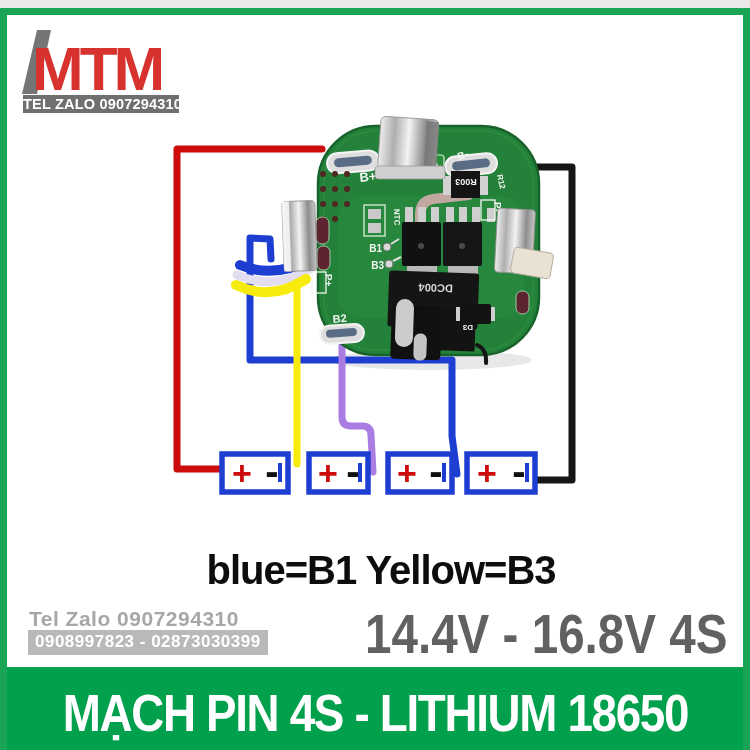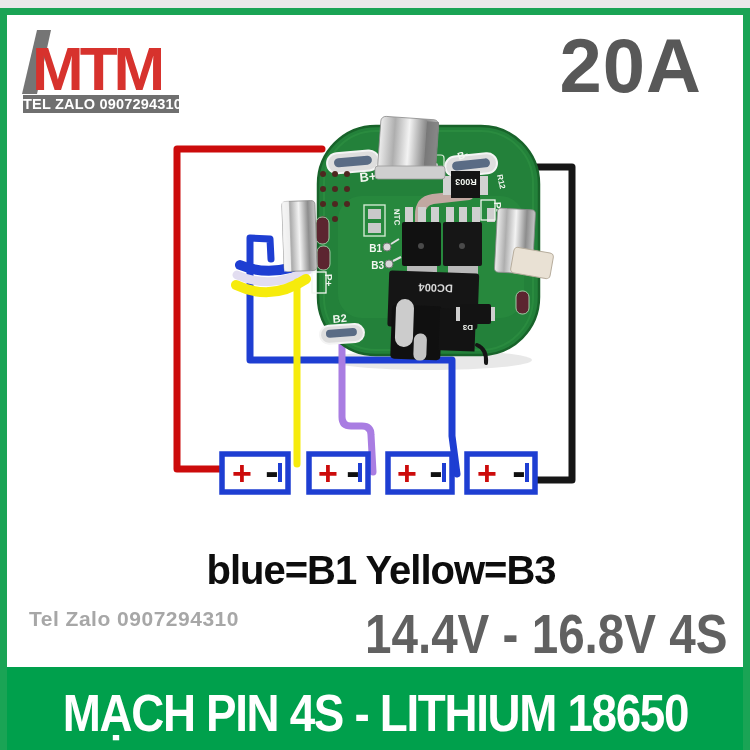--- a/index.html
+++ b/index.html
@@ -63,21 +63,20 @@
 <div class="frame">
 
   <div class="logo">
     <svg width="170" height="92" viewBox="0 0 170 92">
       <polygon points="2,70 17,70 31,6 17,6" fill="var(--logo-gray,#757575)"></polygon>
       <text x="12" y="66" font-size="62" font-weight="bold" letter-spacing="-4" fill="var(--logo-red,#d7322d)">MTM</text>
     </svg>
   </div>
   <div class="logo-bar">TEL ZALO 0907294310</div>
 
-  <div class="amp">20A</div>
 
   <svg class="diagram" width="750" height="560" viewBox="0 0 750 560">
     <defs>
       <linearGradient id="met" x1="0" y1="0" x2="1" y2="0">
         <stop offset="0" stop-color="#ededed"></stop>
           <stop offset="0.25" stop-color="#aeaeae"></stop>
         <stop offset="0.5" stop-color="#f3f3f3"></stop>
           <stop offset="0.78" stop-color="#8d8d8d"></stop>
         <stop offset="1" stop-color="#c7c7c7"></stop>
       </linearGradient>
@@ -258,20 +257,21 @@
     <g>
       <rect class="batt" x="467" y="446" width="68" height="38"></rect>
       <rect class="batt-nub" x="525" y="455" width="4" height="19"></rect>
       <text class="plus" x="487" y="477">+</text>
       <text class="minus" x="519" y="477">-</text>
     </g>
   </svg>
 
   <div class="wire-note">blue=B1 Yellow=B3</div>
   <div class="wm1">Tel Zalo 0907294310</div>
+  <div class="wm2">0908997823 - 02873030399</div>
   <div class="voltage">14.4V - 16.8V 4S</div>
 
   <div class="banner">
     <span>MẠCH PIN 4S - LITHIUM 18650</span>
   </div>
 
   <div class="border-overlay"></div>
 </div>
 
 </body></html>

